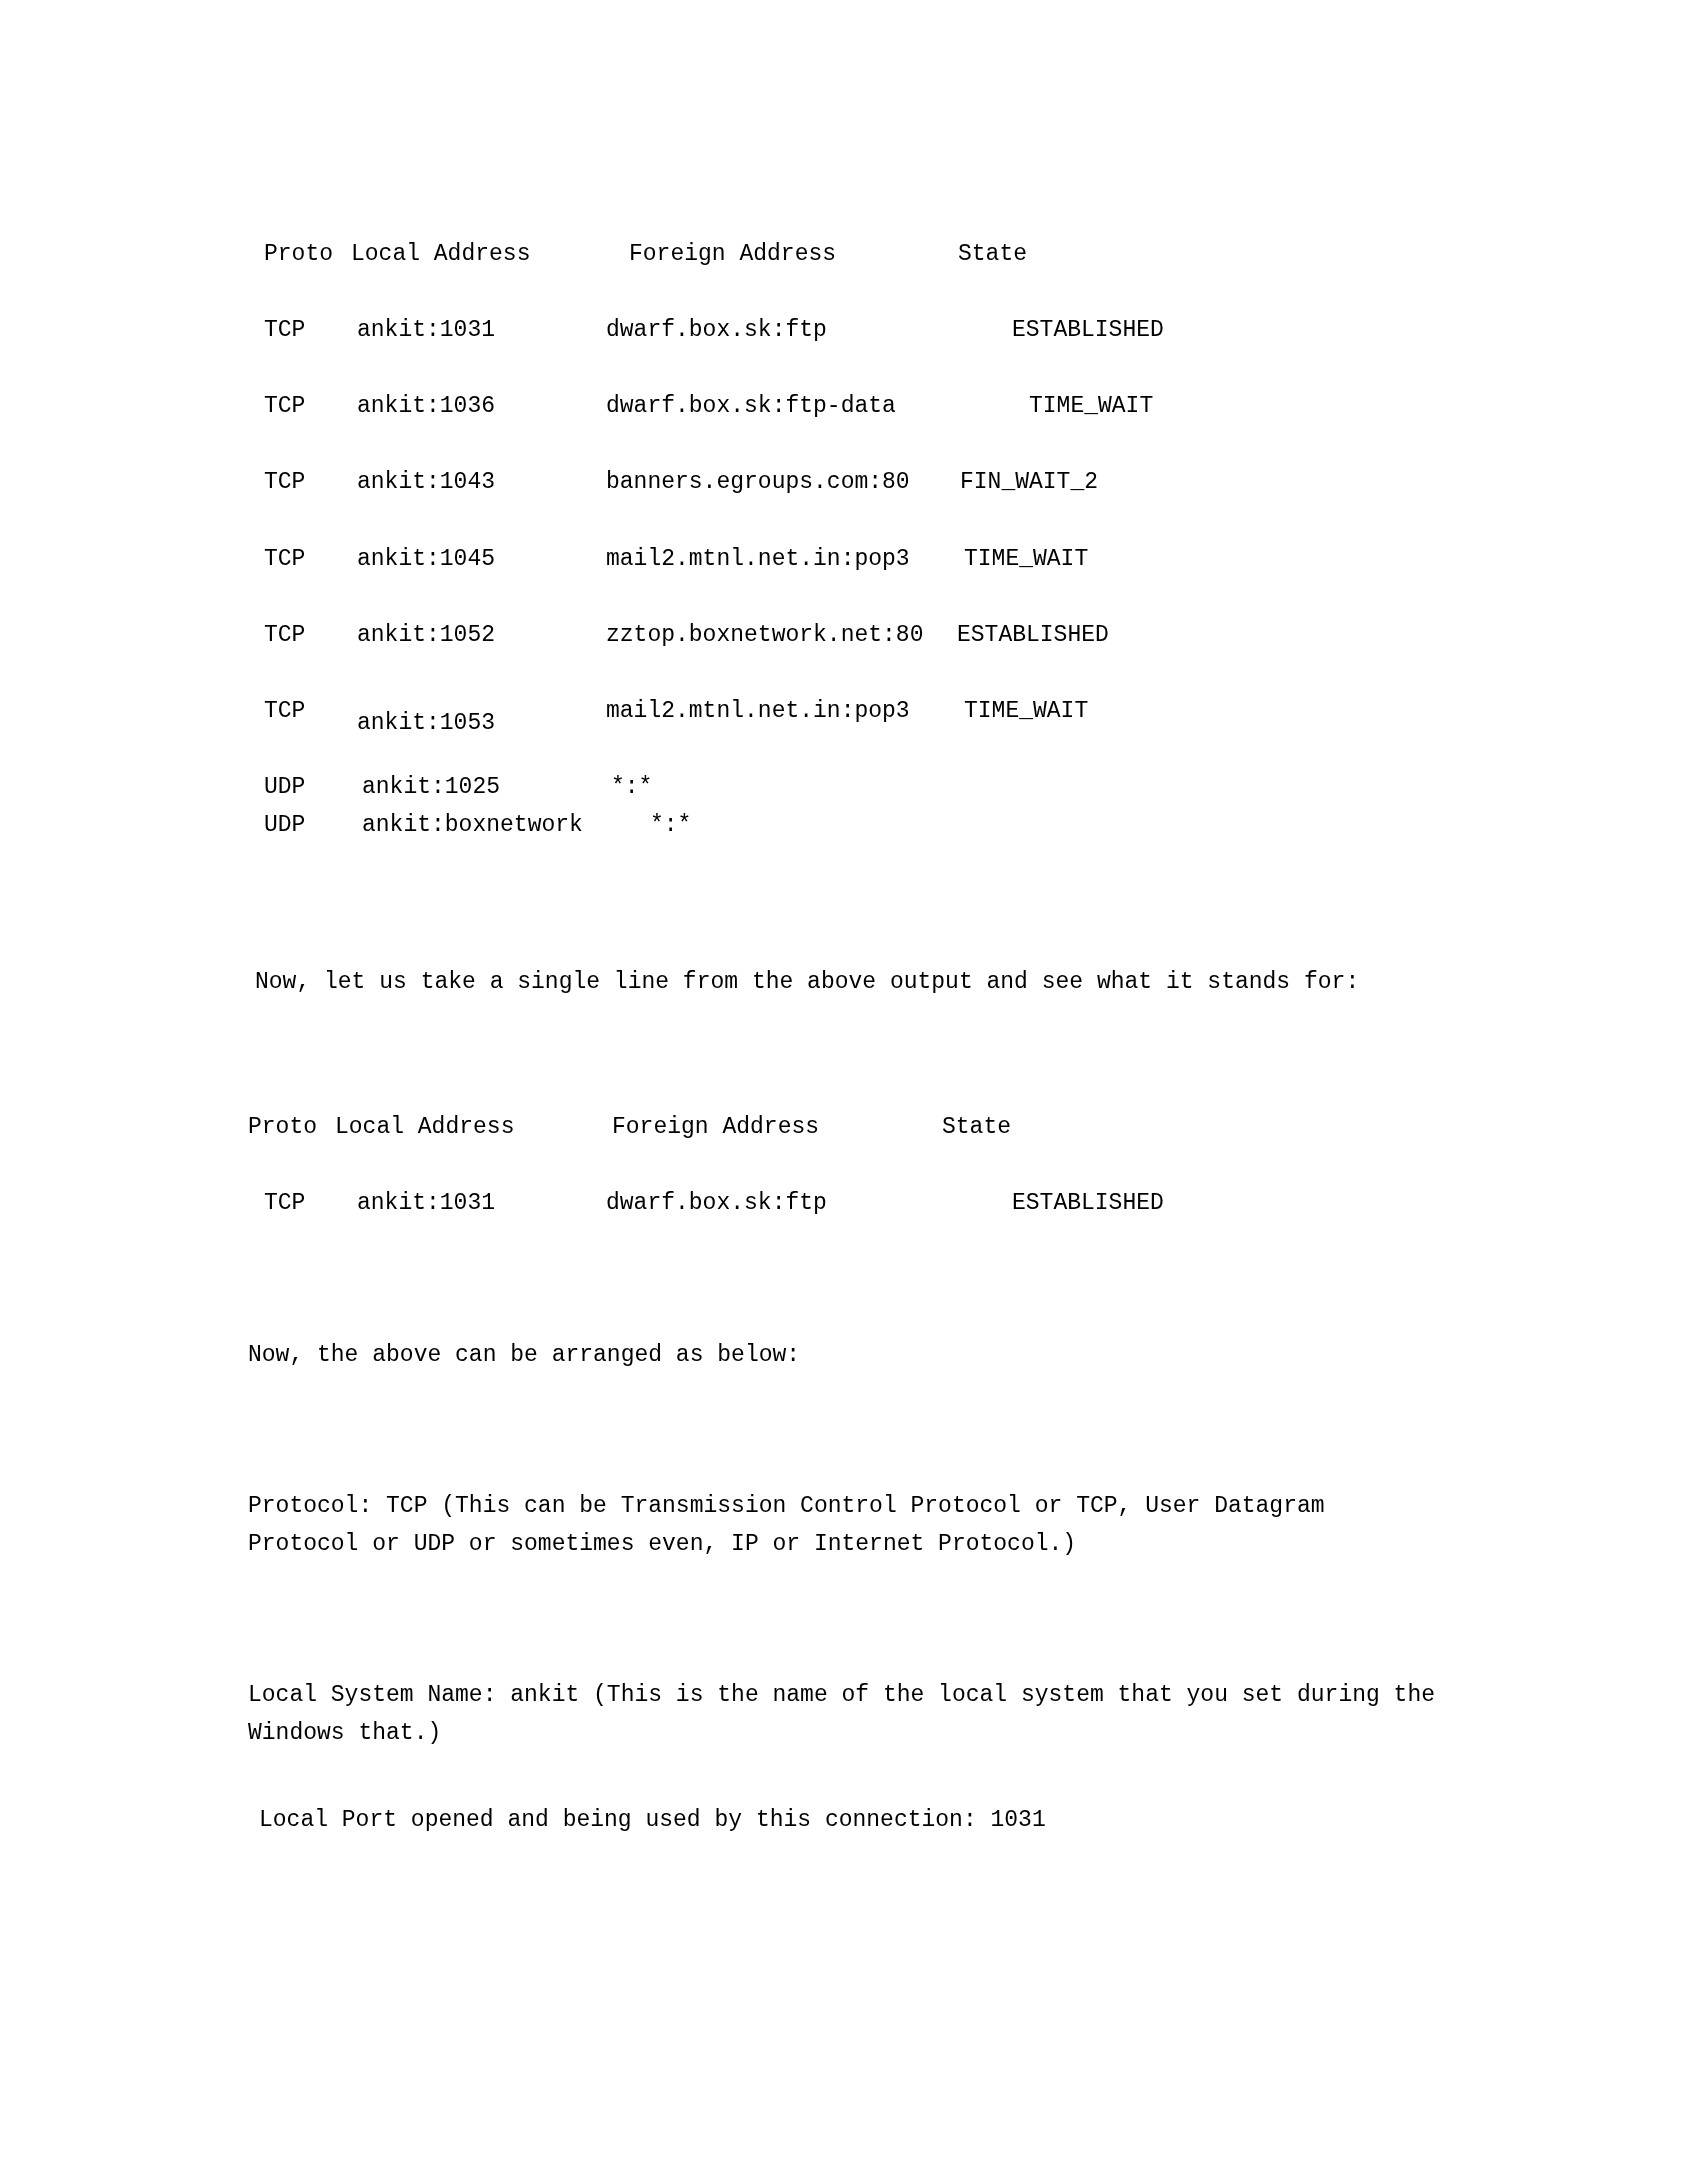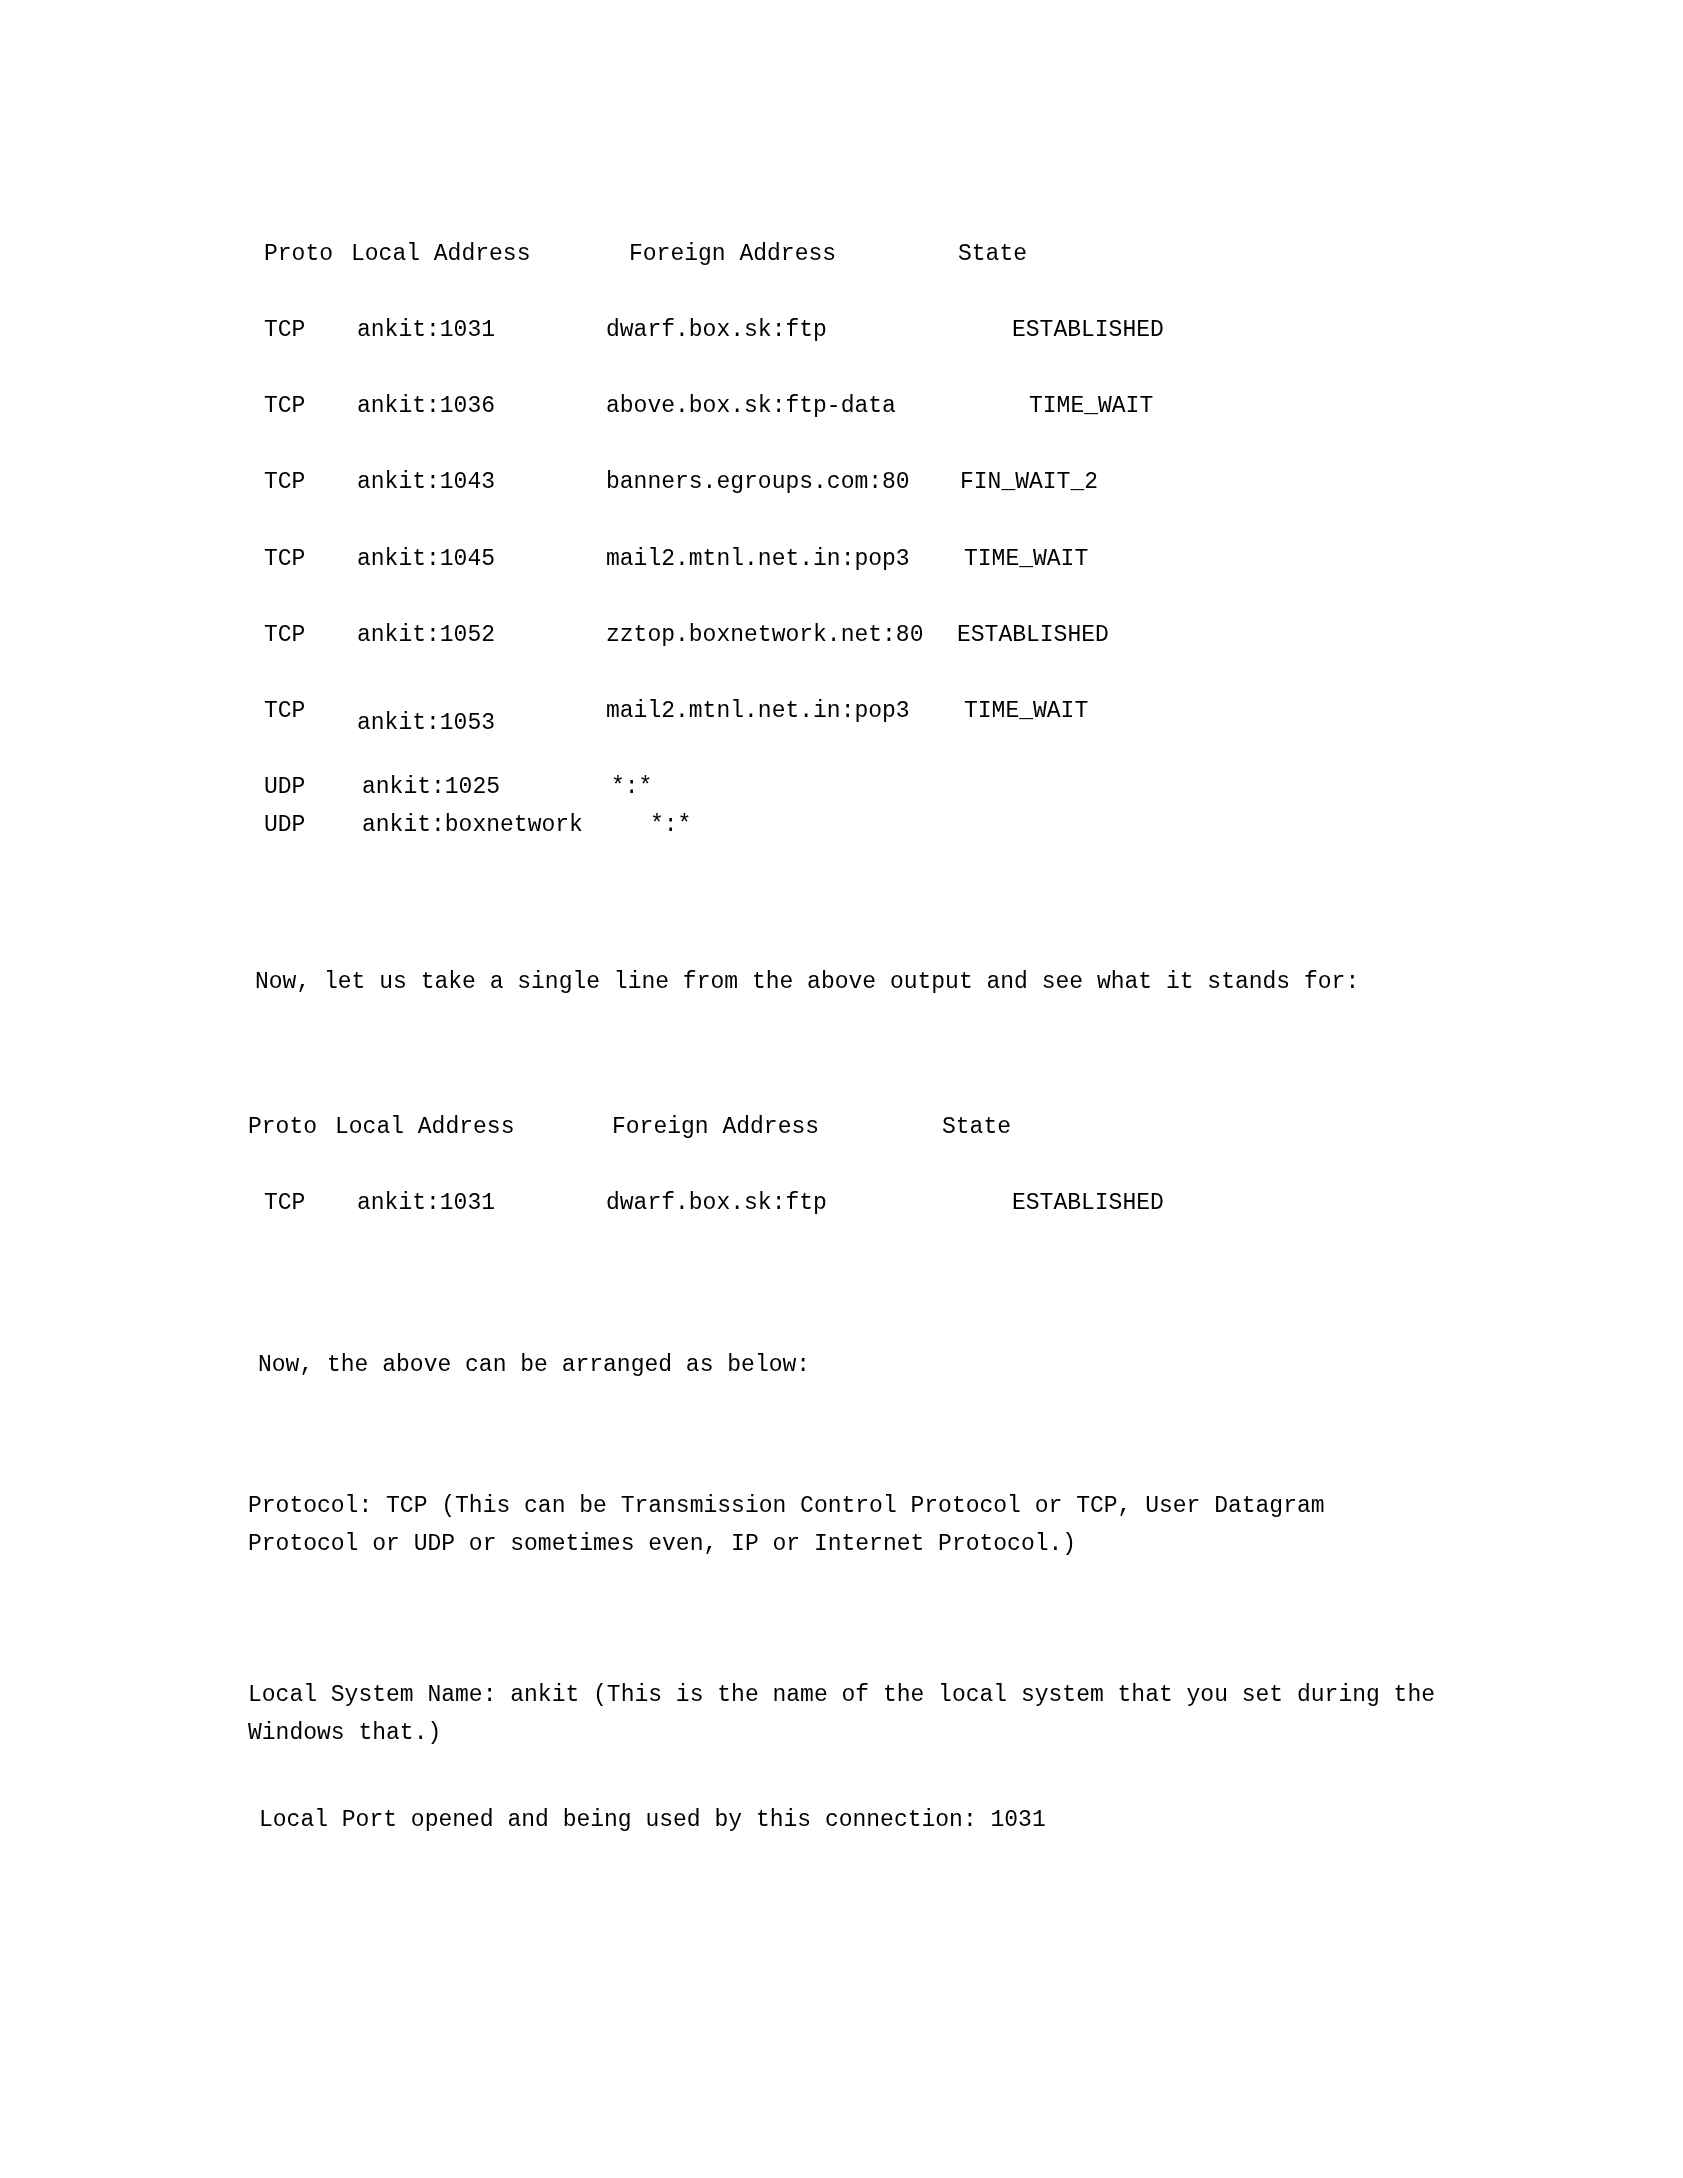--- a/index.html
+++ b/index.html
@@ -21,21 +21,21 @@
   <div>
     <span class="t" style="left:264px;top:311px">TCP</span>
     <span class="t" style="left:357px;top:311px">ankit:1031</span>
     <span class="t" style="left:606px;top:311px">dwarf.box.sk:ftp</span>
     <span class="t" style="left:1012px;top:311px">ESTABLISHED</span>
   </div>
 
   <div>
     <span class="t" style="left:264px;top:387px">TCP</span>
     <span class="t" style="left:357px;top:387px">ankit:1036</span>
-    <span class="t" style="left:606px;top:387px">above.box.sk:ftp-data</span>
+    <span class="t" style="left:606px;top:387px">dwarf.box.sk:ftp-data</span>
     <span class="t" style="left:1029px;top:387px">TIME_WAIT</span>
   </div>
 
   <div>
     <span class="t" style="left:264px;top:463px">TCP</span>
     <span class="t" style="left:357px;top:463px">ankit:1043</span>
     <span class="t" style="left:606px;top:463px">banners.egroups.com:80</span>
     <span class="t" style="left:960px;top:463px">FIN_WAIT_2</span>
   </div>
 
@@ -83,21 +83,21 @@
     <span class="t" style="left:942px;top:1108px">State</span>
   </div>
   <div>
     <span class="t" style="left:264px;top:1184px">TCP</span>
     <span class="t" style="left:357px;top:1184px">ankit:1031</span>
     <span class="t" style="left:606px;top:1184px">dwarf.box.sk:ftp</span>
     <span class="t" style="left:1012px;top:1184px">ESTABLISHED</span>
   </div>
 </div>
 
-<p class="t" style="left:248px;top:1336px;margin:10px">Now, the above can be arranged as below:</p>
+<p class="t" style="left:248px;top:1336px;margin:0">Now, the above can be arranged as below:</p>
 
 <div>
   <span class="t" style="left:248px;top:1487px">Protocol: TCP (This can be Transmission Control Protocol or TCP, User Datagram</span>
   <span class="t" style="left:248px;top:1525px">Protocol or UDP or sometimes even, IP or Internet Protocol.)</span>
 </div>
 
 <div>
   <span class="t" style="left:248px;top:1676px">Local System Name: ankit (This is the name of the local system that you set during the</span>
   <span class="t" style="left:248px;top:1714px">Windows that.)</span>
 </div>

